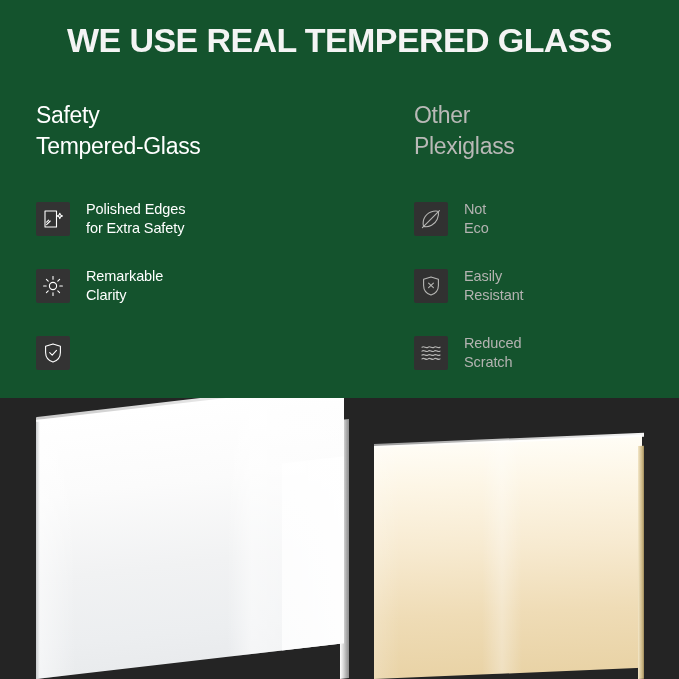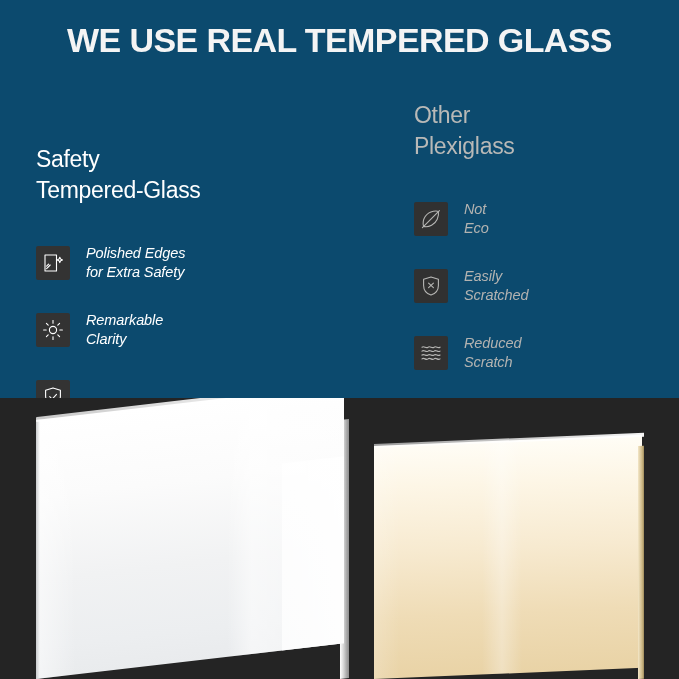--- a/index.html
+++ b/index.html
@@ -13,21 +13,21 @@
   body {
     background: #242424;
     font-family: "Liberation Sans", sans-serif;
     -webkit-font-smoothing: antialiased;
   }
 
   .canvas {
     position: relative;
     width: 679px;
     height: 679px;
-    background: #0c4a6e;
+    background: #14532d;
     overflow: hidden;
   }
 
   
   .headline {
     position: absolute;
     left: 0;
     top: 20px;
     width: 679px;
     text-align: center;
@@ -46,21 +46,21 @@
     top: 100px;
     width: 679px;
     height: 300px;
   }
 
   .col {
     position: absolute;
     top: 0;
     width: 300px;
   }
-  .col-left  { left: 36px; margin-top: 44px;  }
+  .col-left  { left: 36px;  }
   .col-right { left: 414px; }
 
   .col-title {
     font-size: 23px;
     font-weight: 500;
     line-height: 31px;
     letter-spacing: -0.3px;
     white-space: pre-line;
   }
   .col-left  .col-title { color: #ffffff; }
@@ -68,21 +68,20 @@
 
   .feature-list {
     margin-top: 34px;
   }
 
   .feature {
     display: flex;
     align-items: center;
     height: 45px;
     margin-bottom: 22px;
-    font-style: italic;
   }
 
   .feature-icon {
     flex: 0 0 auto;
     width: 34px;
     height: 34px;
     border-radius: 2px;
     background: #333333;
     display: flex;
     align-items: center;
@@ -314,21 +313,21 @@
 
         <div class="feature">
           <span class="feature-icon">
             <svg width="22" height="22" viewBox="0 0 22 22" fill="none" stroke="#b6b6b4" stroke-width="1.1" stroke-linecap="round" stroke-linejoin="round">
               <path d="M11 1.9 L18.4 4.3 V10.4 C18.4 15.2 15.2 18.6 11 20.1 C6.8 18.6 3.6 15.2 3.6 10.4 V4.3 Z"></path>
               <path d="M8.6 8.2 L13.4 12.6"></path>
               <path d="M13.4 8.2 L8.6 12.6"></path>
             </svg>
           </span>
           <span class="feature-label">Easily
-Scratched</span>
+Resistant</span>
         </div>
 
         <div class="feature">
           <span class="feature-icon">
             <svg width="22" height="22" viewBox="0 0 22 22" fill="none" stroke="#b6b6b4" stroke-width="1.2" stroke-linecap="round">
               <path d="M2 5.2 C4.2 3.4 5.8 6.9 8 5.2 C10.2 3.4 11.8 6.9 14 5.2 C16.2 3.4 17.8 6.9 20 5.2"></path>
               <path d="M2 9.1 C4.2 7.3 5.8 10.8 8 9.1 C10.2 7.3 11.8 10.8 14 9.1 C16.2 7.3 17.8 10.8 20 9.1"></path>
               <path d="M2 13 C4.2 11.2 5.8 14.7 8 13 C10.2 11.2 11.8 14.7 14 13 C16.2 11.2 17.8 14.7 20 13"></path>
               <path d="M2 16.9 C4.2 15.1 5.8 18.6 8 16.9 C10.2 15.1 11.8 18.6 14 16.9 C16.2 15.1 17.8 18.6 20 16.9"></path>
             </svg>

